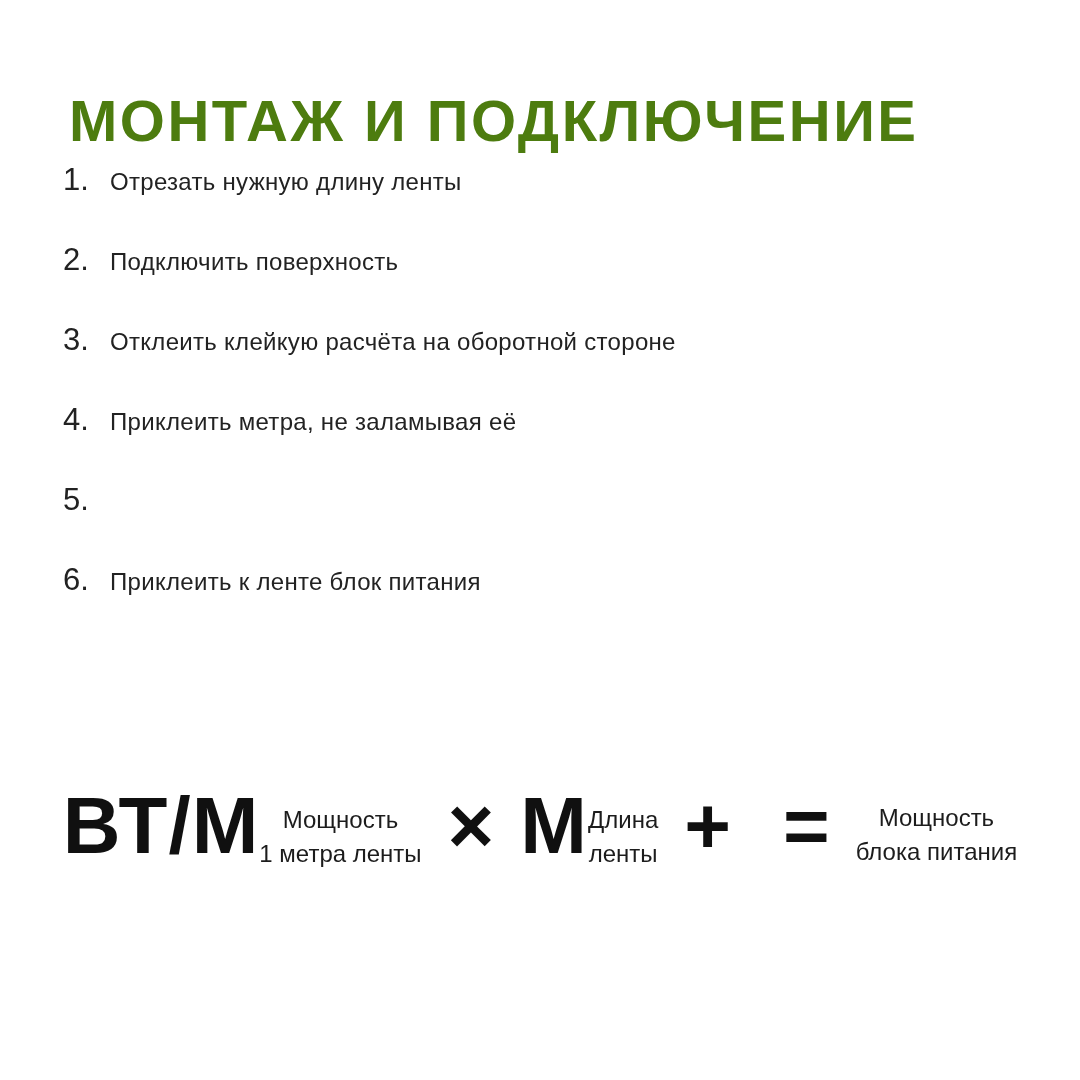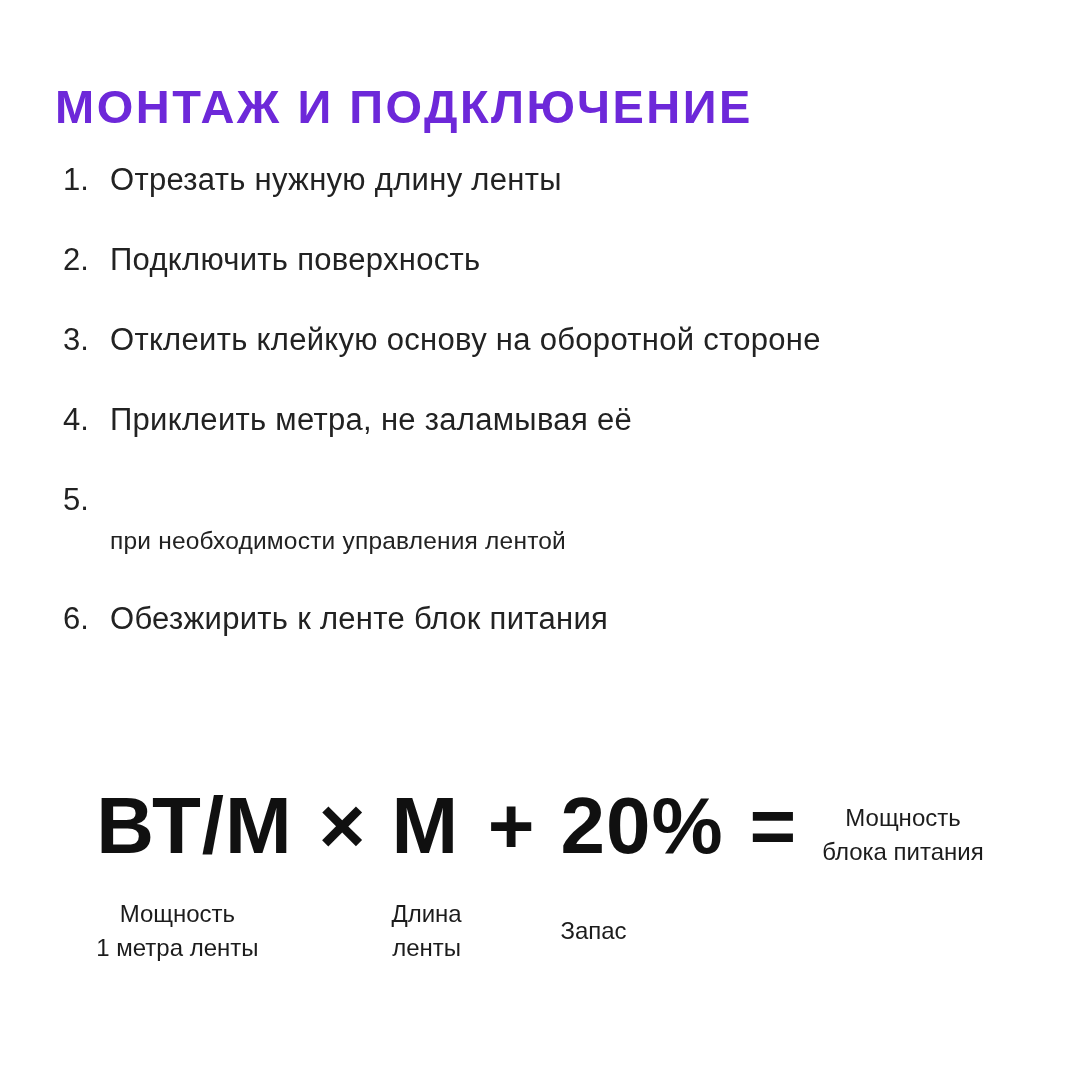--- a/index.html
+++ b/index.html
@@ -10,26 +10,26 @@
   body {
     width: 1080px;
     height: 1080px;
     position: relative;
     font-family: "Liberation Sans", sans-serif;
     color: #1c1c1c;
     overflow: hidden;
   }
   .page-title {
     position: absolute;
-    left: 55px;
+    left: 69px;
     top: 48px;
-    font-size: 47px;
+    font-size: 58px;
     font-weight: 800;
     letter-spacing: 2.5px;
-    color: #6d28d9;
+    color: #4d7c0f;
     white-space: nowrap;
   }
   .steps {
     position: absolute;
     left: 63px;
     top: 162px;
     width: 980px;
     list-style: none;
     margin: 0;
     padding: 0;
@@ -42,21 +42,21 @@
     align-items: baseline;
   }
   .step-num {
     width: 47px;
     flex: 0 0 47px;
     font-size: 31px;
     font-weight: 400;
     color: #222222;
   }
   .step-text {
-    font-size: 31px;
+    font-size: 24px;
     font-weight: 400;
     color: #222222;
     letter-spacing: 0.3px;
     white-space: nowrap;
   }
   .step-note {
     margin-left: 47px;
     margin-top: 7px;
     font-size: 24.5px;
     line-height: 32px;
@@ -69,22 +69,22 @@
     position: absolute;
     left: 0;
     top: 778px;
     width: 1080px;
     display: flex;
     justify-content: center;
     align-items: flex-start;
   }
   .formula-term {
     display: flex;
-    flex-direction: column;
-    align-items: flex-start;
+    flex-direction: row;
+    align-items: center;
   }
   .term-value {
     font-size: 80px;
     line-height: 96px;
     font-weight: 800;
     color: #101010;
     letter-spacing: 1px;
     white-space: nowrap;
   }
   .formula-op {
@@ -122,58 +122,53 @@
   </li>
   <li class="step">
     <div class="step-main">
       <span class="step-num">2.</span>
       <span class="step-text">Подключить поверхность</span>
     </div>
   </li>
   <li class="step">
     <div class="step-main">
       <span class="step-num">3.</span>
-      <span class="step-text">Отклеить клейкую основу на оборотной стороне</span>
+      <span class="step-text">Отклеить клейкую расчёта на оборотной стороне</span>
     </div>
   </li>
   <li class="step">
     <div class="step-main">
       <span class="step-num">4.</span>
       <span class="step-text">Приклеить метра, не заламывая её</span>
     </div>
   </li>
   <li class="step">
     <div class="step-main">
       <span class="step-num">5.</span>
     </div>
-    <div class="step-note">при необходимости управления лентой</div>
   </li>
   <li class="step">
     <div class="step-main">
       <span class="step-num">6.</span>
-      <span class="step-text">Обезжирить к ленте блок питания</span>
+      <span class="step-text">Приклеить к ленте блок питания</span>
     </div>
   </li>
 </ol>
 
 <div class="formula-section">
   <div class="formula-term">
     <div class="term-value">ВТ/М</div>
     <div class="term-label">Мощность
 1 метра ленты</div>
   </div>
   <div class="formula-op">×</div>
   <div class="formula-term">
     <div class="term-value">М</div>
     <div class="term-label">Длина
 ленты</div>
   </div>
   <div class="formula-op">+</div>
-  <div class="formula-term">
-    <div class="term-value">20%</div>
-    <div class="term-label">Запас</div>
-  </div>
   <div class="formula-op">=</div>
   <div class="formula-term">
     <div class="term-label">Мощность
 блока питания</div>
   </div>
 </div>
 
 </body></html>

